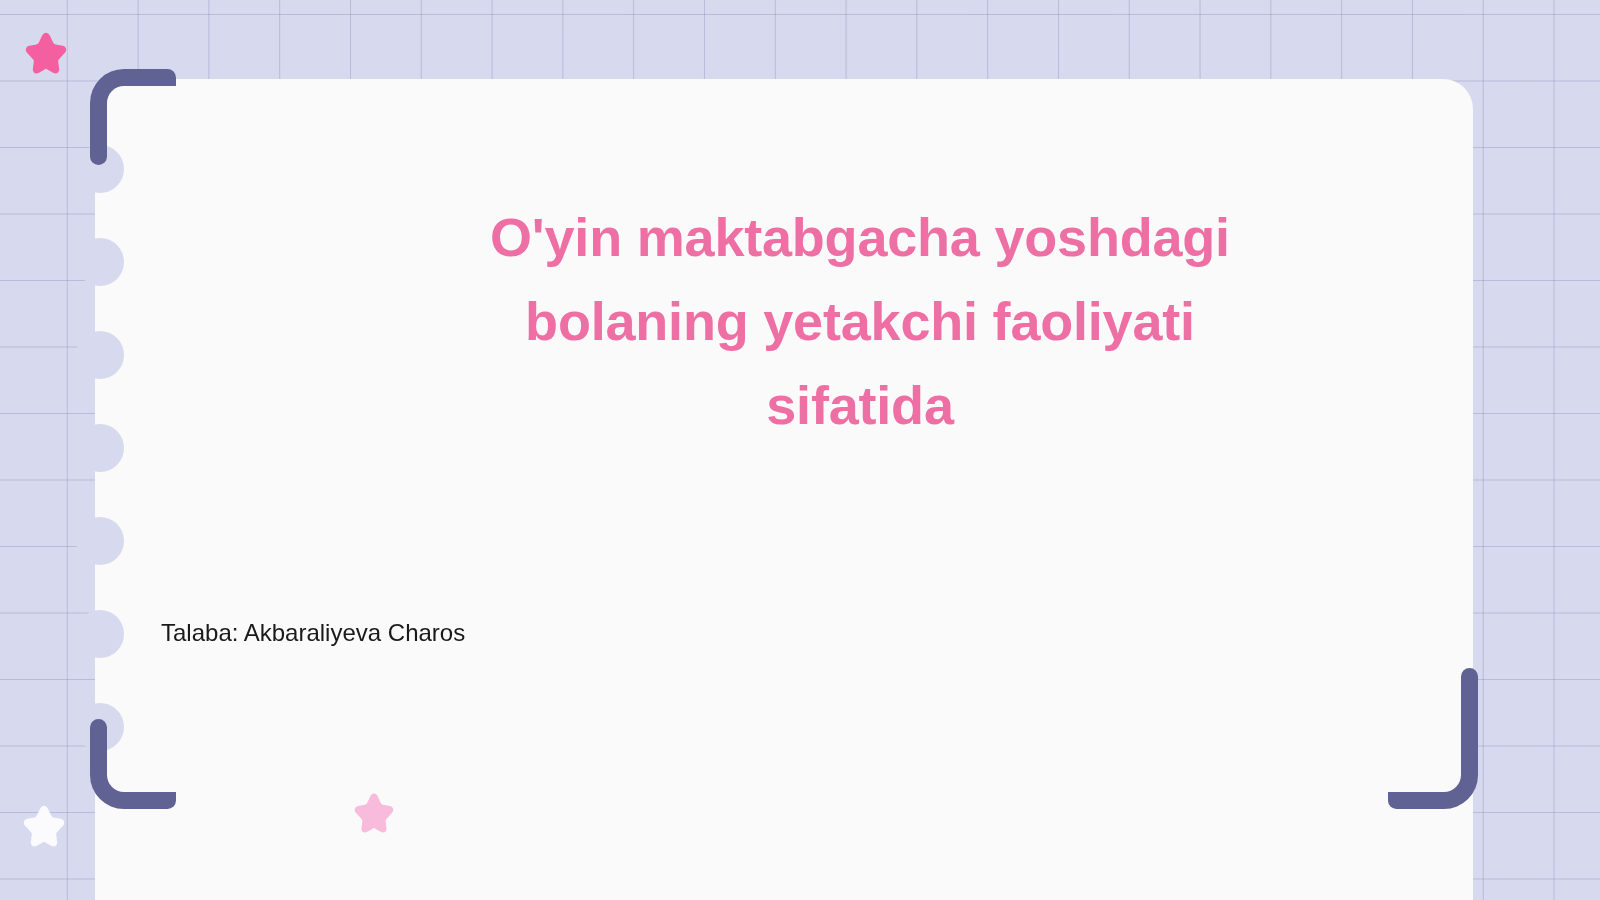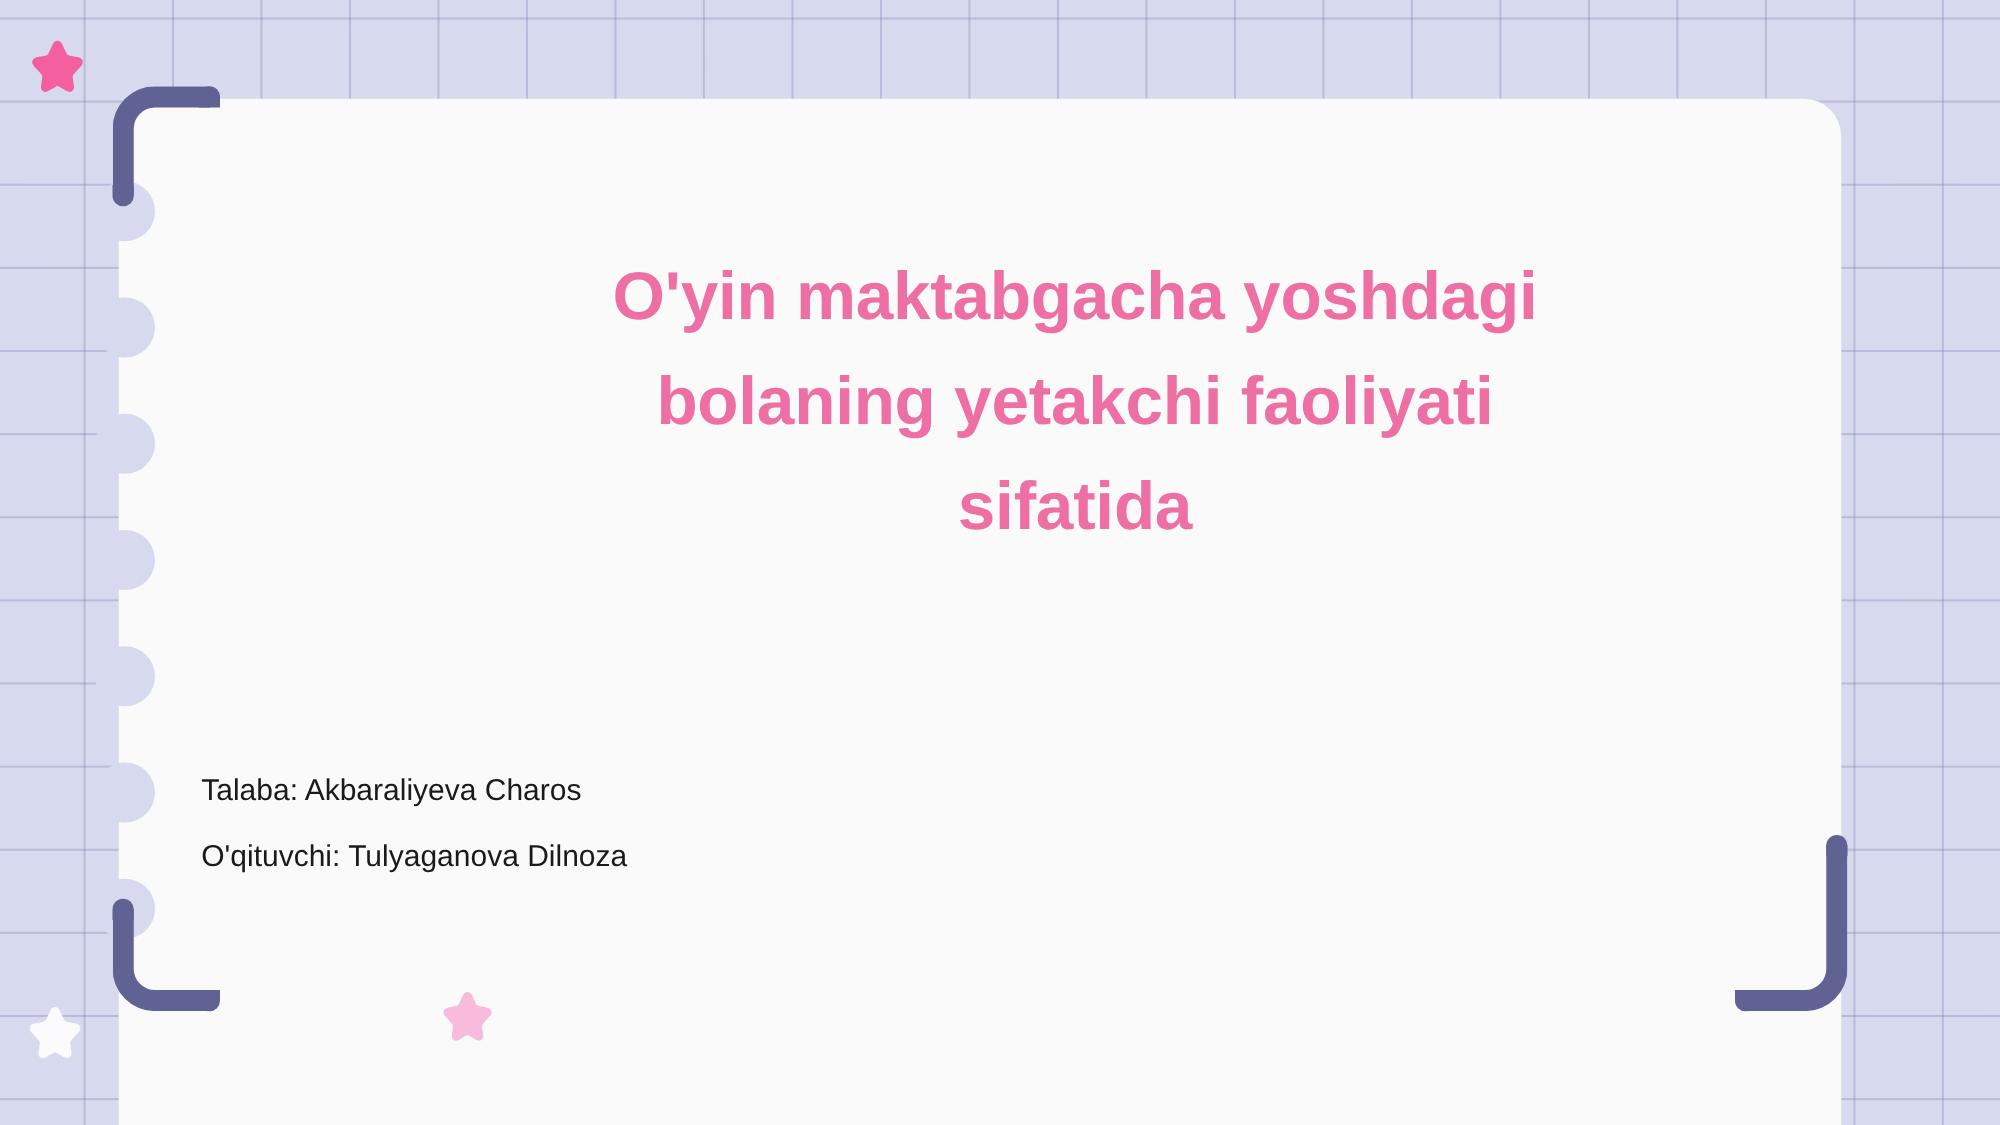--- a/index.html
+++ b/index.html
@@ -149,21 +149,20 @@
   <div class="scallop" style="top: 438px;"></div>
   <div class="scallop" style="top: 531px;"></div>
   <div class="scallop" style="top: 624px;"></div>
 
   <div id="title">O'yin maktabgacha yoshdagi
 bolaning yetakchi faoliyati
 sifatida</div>
 
   <div id="byline">
     <div class="byline-row">Talaba: Akbaraliyeva Charos</div>
-    <div class="byline-row">O'qituvchi: Tulyaganova Dilnoza</div>
   </div>
 
   <svg class="star" id="star-pink-mid" viewBox="0 0 100 100" aria-hidden="true">
     <path fill="#f9bbdb" d="M50 6 C54 6 57 9 59 13 L66 28 C67 31 69 32 72 33 L88 36 C93 37 96 41 96 45 C96 48 94 51 91 54 L80 66 C78 68 77 71 78 74 L80 90 C80 95 77 99 72 99 C70 99 68 98 66 97 L52 89 C51 88 49 88 48 89 L34 97 C32 98 30 99 28 99 C23 99 20 95 20 90 L22 74 C23 71 22 68 20 66 L9 54 C6 51 4 48 4 45 C4 41 7 37 12 36 L28 33 C31 32 33 31 34 28 L41 13 C43 9 46 6 50 6 Z"></path>
   </svg>
 </div>
 
 <div class="bracket" id="bracket-tl"></div>
 <div class="bracket" id="bracket-bl"></div>
 <div class="bracket" id="bracket-br"></div>

